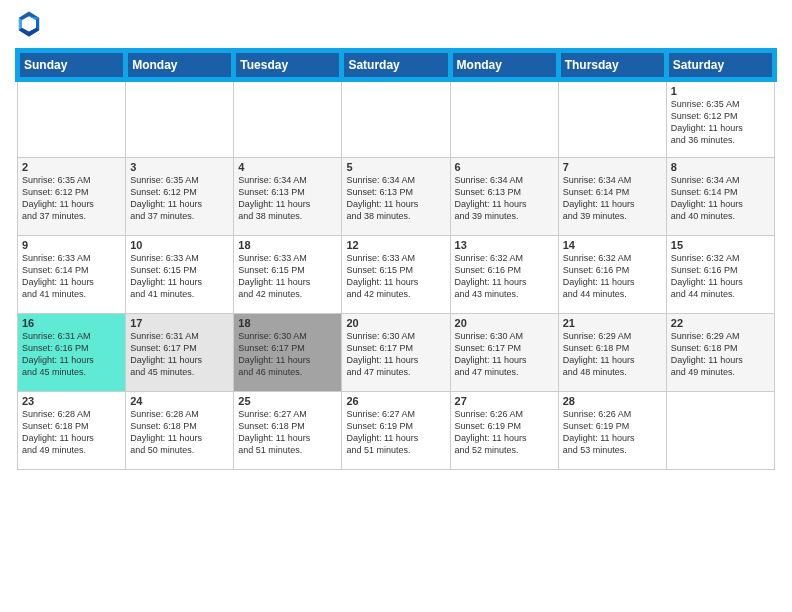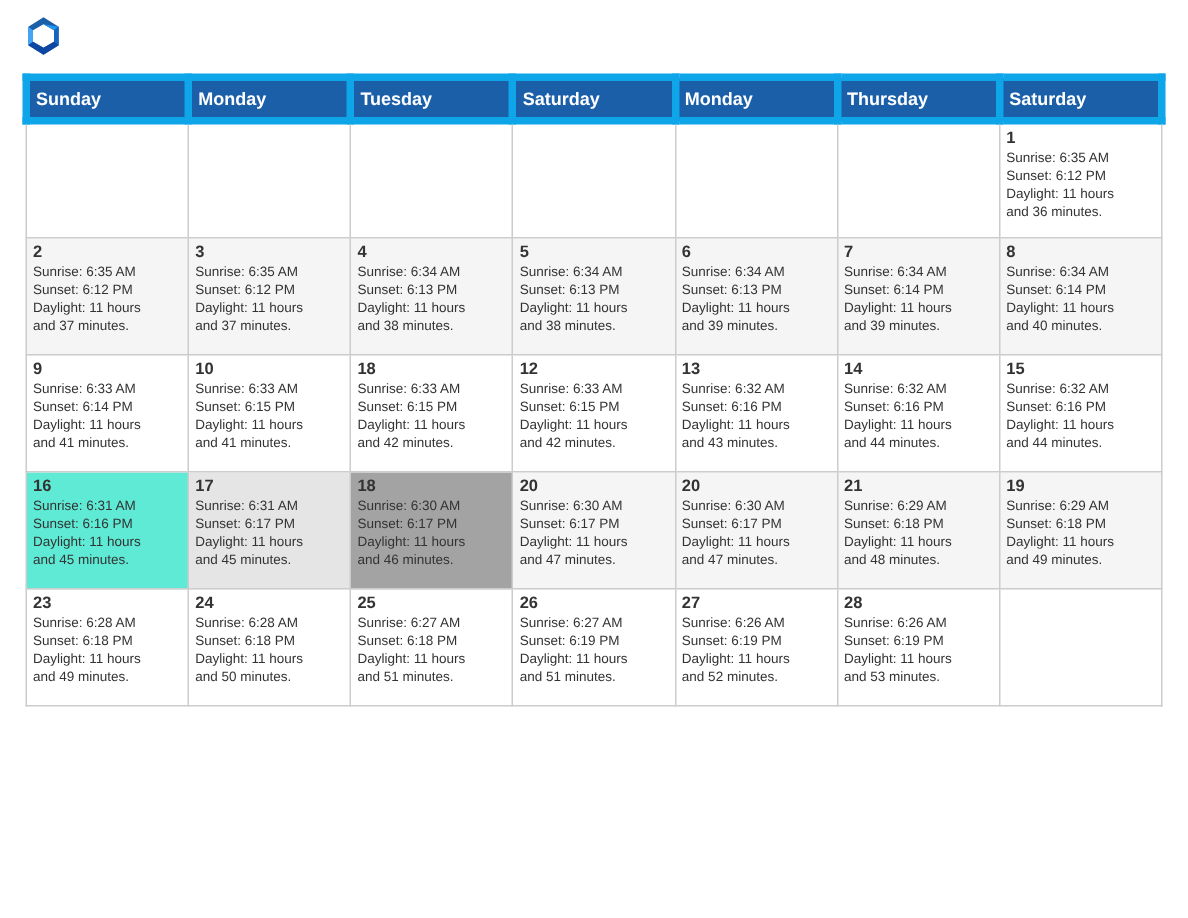--- a/index.html
+++ b/index.html
@@ -256,21 +256,21 @@
 and 47 minutes.</div>
           </td>
           <td style="background: rgb(245, 245, 245);">
             <span class="day-number">21</span>
             <div class="day-info" style="white-space: pre-line;">Sunrise: 6:29 AM
 Sunset: 6:18 PM
 Daylight: 11 hours
 and 48 minutes.</div>
           </td>
           <td style="background: rgb(245, 245, 245);">
-            <span class="day-number">19</span>
+            <span class="day-number">22</span>
             <div class="day-info" style="white-space: pre-line;">Sunrise: 6:29 AM
 Sunset: 6:18 PM
 Daylight: 11 hours
 and 49 minutes.</div>
           </td>
         </tr>
         <tr>
           <td>
             <span class="day-number">23</span>
             <div class="day-info" style="white-space: pre-line;">Sunrise: 6:28 AM

